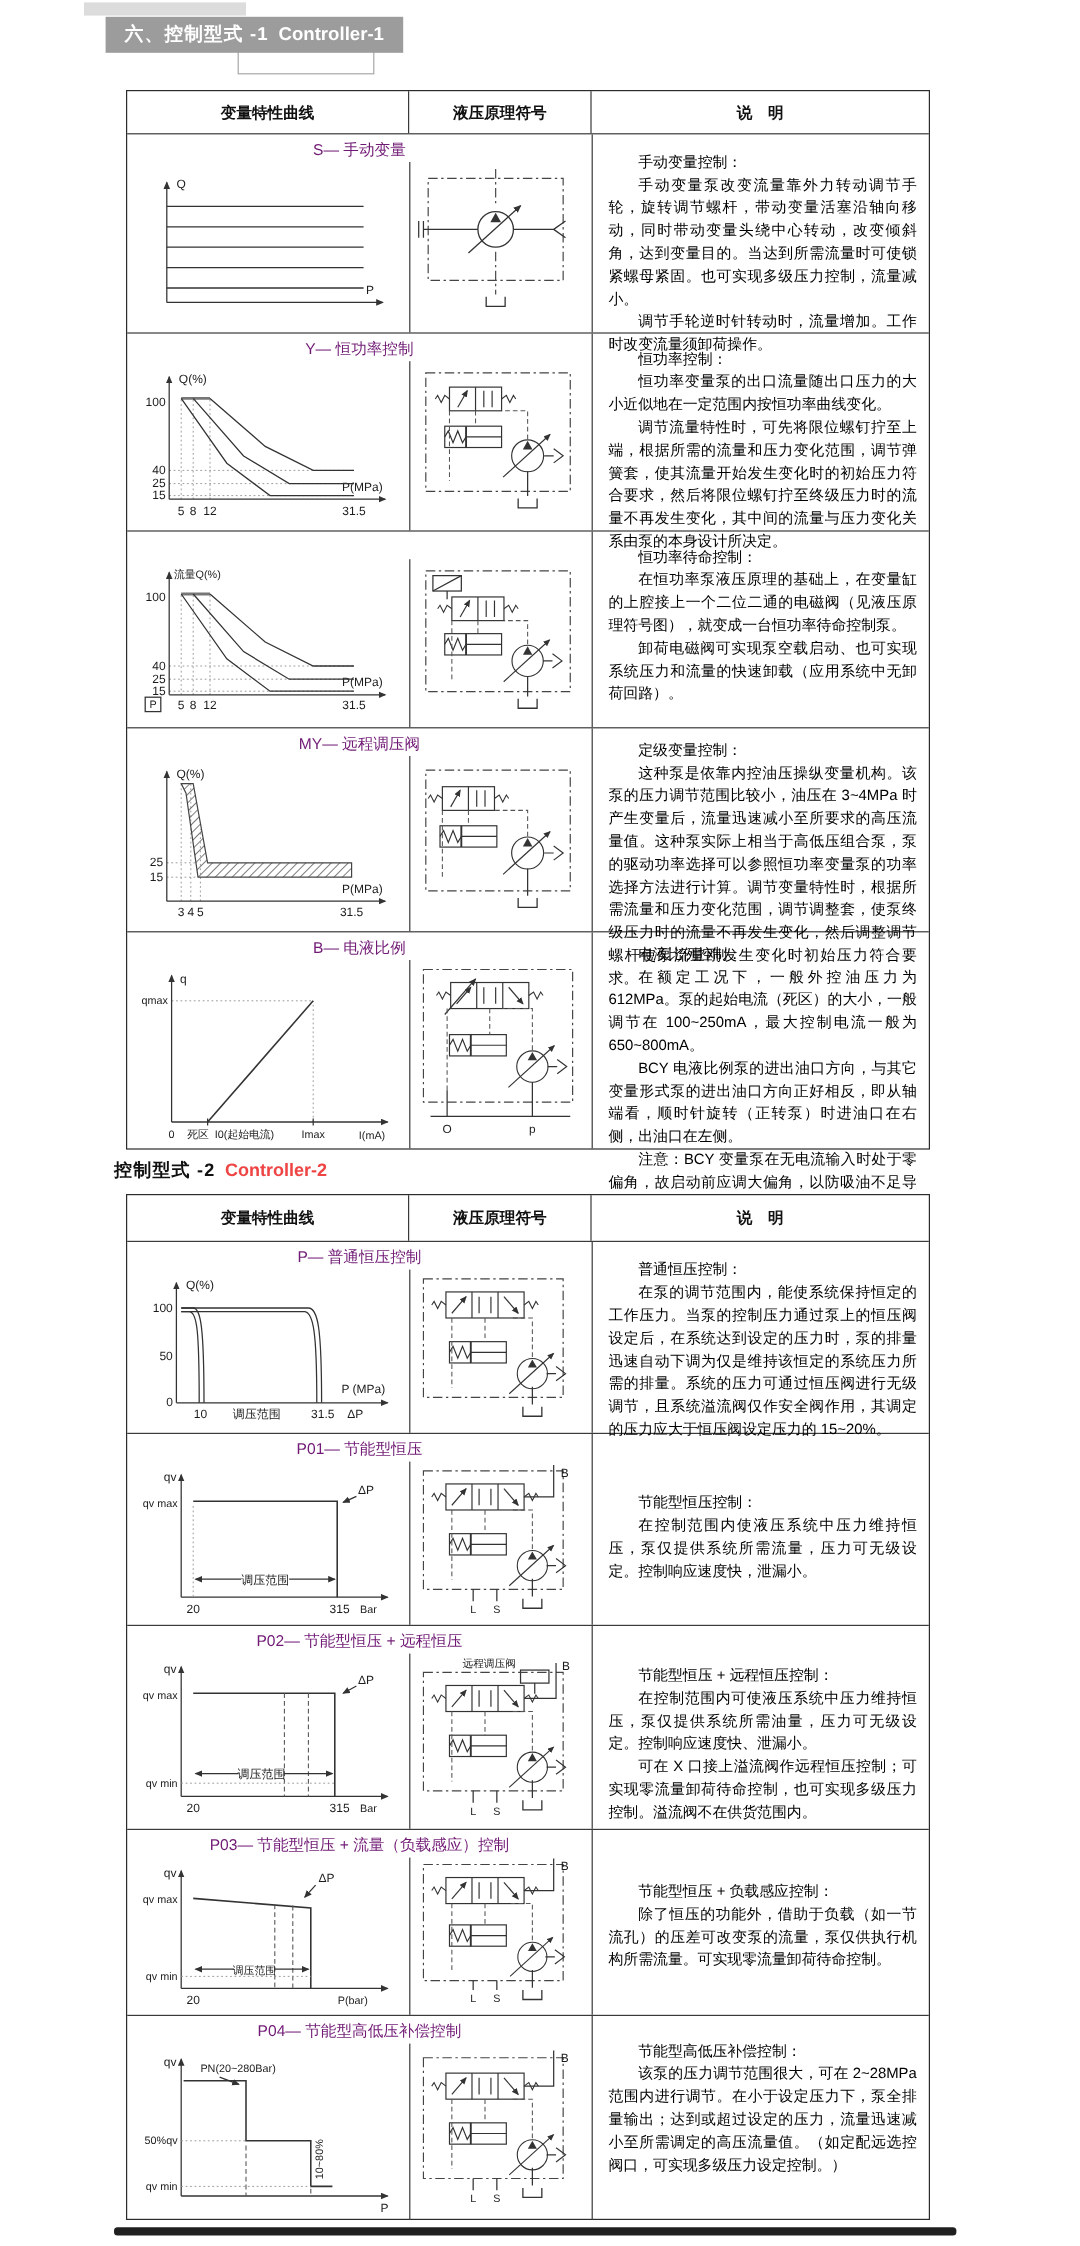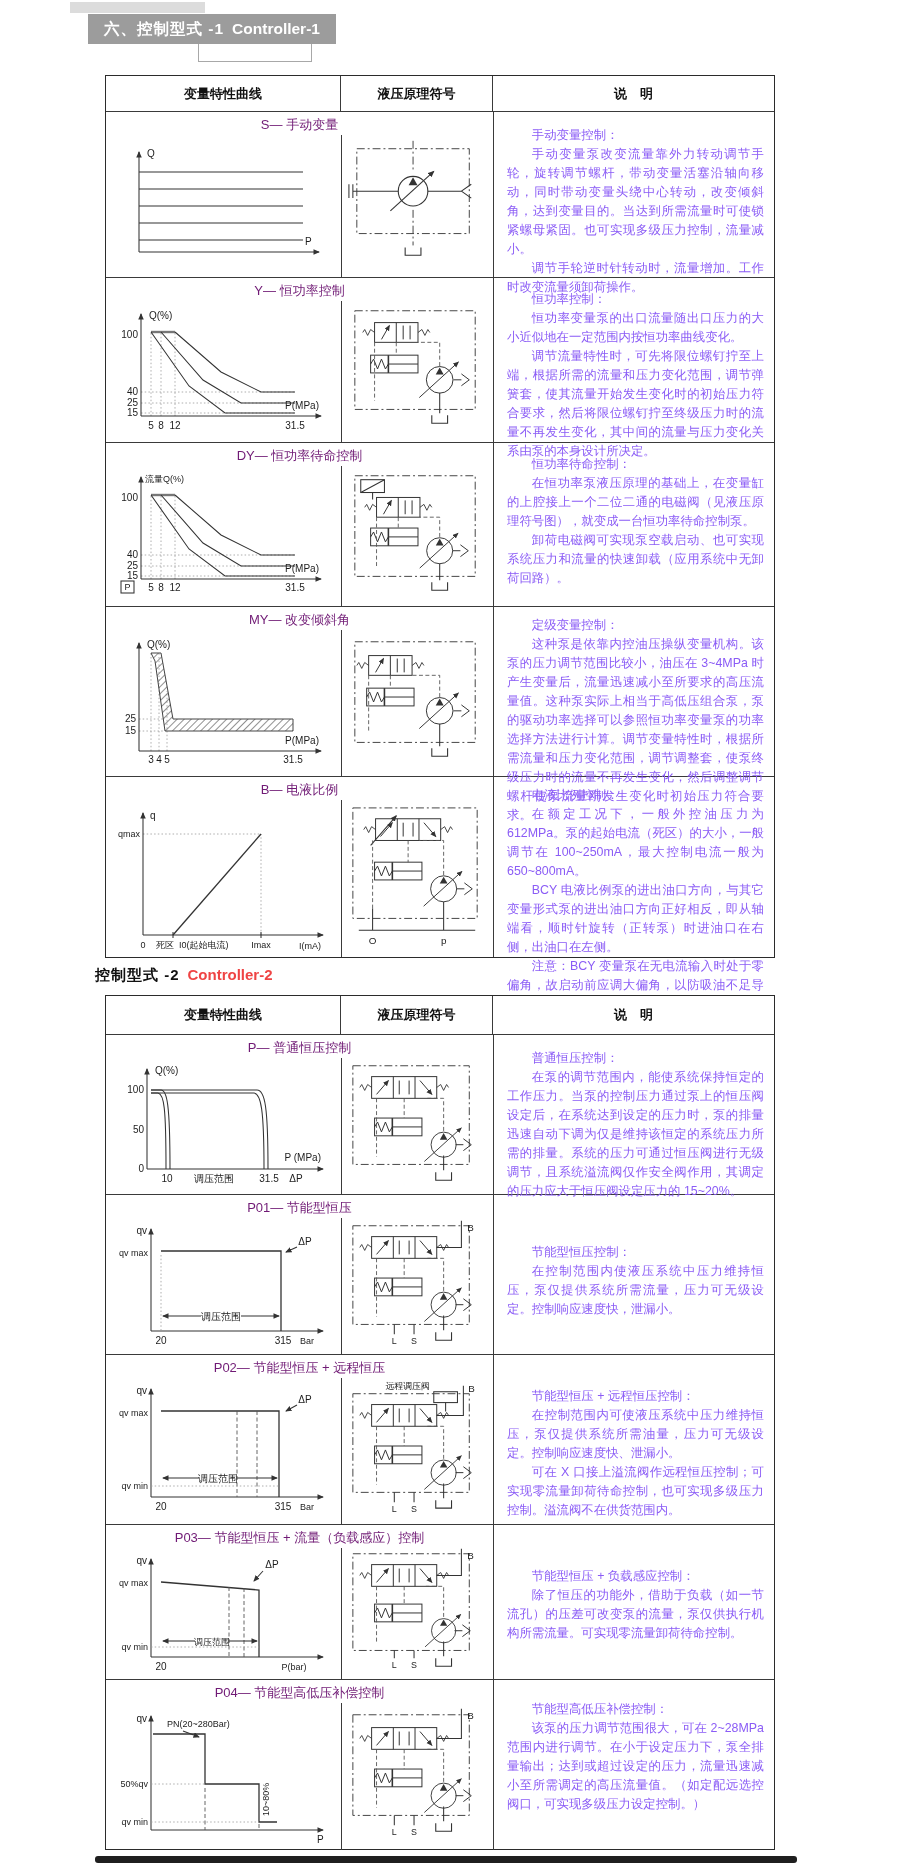--- a/index.html
+++ b/index.html
@@ -17,21 +17,21 @@
   .hcell{box-sizing:border-box;font-size:13px;font-weight:600;display:flex;align-items:center;justify-content:center;color:#111;}
   .hc1{width:235px;border-right:1px solid #3a3a3a;}
   .hc2{width:152px;border-right:1px solid #3a3a3a;}
   .hc3{flex:1;}
   .brow{position:relative;border-bottom:1px solid #3a3a3a;box-sizing:border-box;}
   .brow:last-child{border-bottom:none;}
   .capt{position:absolute;top:4px;left:0;width:387px;text-align:center;font-size:13px;color:#701a75;}
   .curve{position:absolute;top:24px;left:3px;}
   .sym{position:absolute;top:22px;left:237px;}
   .divAB{position:absolute;top:23px;bottom:0;left:235px;border-left:1px solid #3a3a3a;}
-  .desc{position:absolute;left:387px;right:0;top:0;bottom:0;border-left:1px solid #3a3a3a;box-sizing:border-box;padding:12px 10px 0 13px;font-size:12.4px;line-height:1.53;text-align:justify;color:#8b5cf6;}
+  .desc{position:absolute;left:387px;right:0;top:0;bottom:0;border-left:1px solid #3a3a3a;box-sizing:border-box;padding:12px 10px 0 13px;font-size:12.4px;line-height:1.53;text-align:justify;color:#000000;}
   .desc p{margin:0;text-indent:2em;}
   .footerbar{position:absolute;left:95px;top:1856px;width:702px;height:7px;background:#1f1f1f;border-radius:3px;}
   svg text{font-family:"Liberation Sans","DejaVu Sans",sans-serif;fill:#1c1c1c;}
   .ln{stroke:#333;fill:none;stroke-width:1.05;}
   .lnb{stroke:#333;fill:none;stroke-width:1.3;}
   .bd{stroke:#444;fill:none;stroke-width:1;stroke-dasharray:8 3 2 3;}
   .dl{stroke:#555;fill:none;stroke-width:0.9;stroke-dasharray:4 2.5;}
   .gd{stroke:#999;fill:none;stroke-width:0.8;stroke-dasharray:1.5 2.2;}
   .tk{font-size:10px;}
   .tks{font-size:9px;}
@@ -162,21 +162,20 @@
       </svg>
     </div>
     <div class="desc" style="padding-top:12px">
       <p>恒功率控制：</p>
       <p>恒功率变量泵的出口流量随出口压力的大小近似地在一定范围内按恒功率曲线变化。</p>
       <p>调节流量特性时，可先将限位螺钉拧至上端，根据所需的流量和压力变化范围，调节弹簧套，使其流量开始发生变化时的初始压力符合要求，然后将限位螺钉拧至终级压力时的流量不再发生变化，其中间的流量与压力变化关系由泵的本身设计所决定。</p>
     </div>
   </div>
 
   <div class="brow" style="height:164px">
-    <div class="capt">DY— 恒功率待命控制</div>
     <div class="divAB"></div>
     <div class="curve">
       <svg width="228" height="132" viewBox="0 0 228 132">
         <path class="gd" d="M42,112 V28 M52,112 V28 M66,112 V28 M32,88 H186 M32,99 H186 M32,109 H186"></path>
         <path class="ln" d="M32,112 V10" marker-end="url(#ma)"></path>
         <path class="ln" d="M32,112 H212" marker-end="url(#ma)"></path>
         <text class="tks" x="36" y="15">流量Q(%)</text>
         <text class="tk" x="29" y="34" text-anchor="end">100</text>
         <text class="tk" x="29" y="91" text-anchor="end">40</text>
         <text class="tk" x="29" y="102" text-anchor="end">25</text>
@@ -209,21 +208,21 @@
       </svg>
     </div>
     <div class="desc" style="padding-top:12px">
       <p>恒功率待命控制：</p>
       <p>在恒功率泵液压原理的基础上，在变量缸的上腔接上一个二位二通的电磁阀（见液压原理符号图），就变成一台恒功率待命控制泵。</p>
       <p>卸荷电磁阀可实现泵空载启动、也可实现系统压力和流量的快速卸载（应用系统中无卸荷回路）。</p>
     </div>
   </div>
 
   <div class="brow" style="height:170px">
-    <div class="capt">MY— 改变倾斜角</div>
+    <div class="capt">MY— 远程调压阀</div>
     <div class="divAB"></div>
     <div class="curve">
       <svg width="228" height="140" viewBox="0 0 228 140">
         <path class="gd" d="M42,120 V22 M50,120 V22 M58,120 V60 M30,88 H56 M30,100 H54"></path>
         <path class="ln" d="M30,120 V12" marker-end="url(#ma)"></path>
         <path class="ln" d="M30,120 H212" marker-end="url(#ma)"></path>
         <text class="tk" x="38" y="17">Q(%)</text>
         <text class="tk" x="27" y="91" text-anchor="end">25</text>
         <text class="tk" x="27" y="103" text-anchor="end">15</text>
         <text class="tk" x="42" y="132" text-anchor="middle">3</text>

